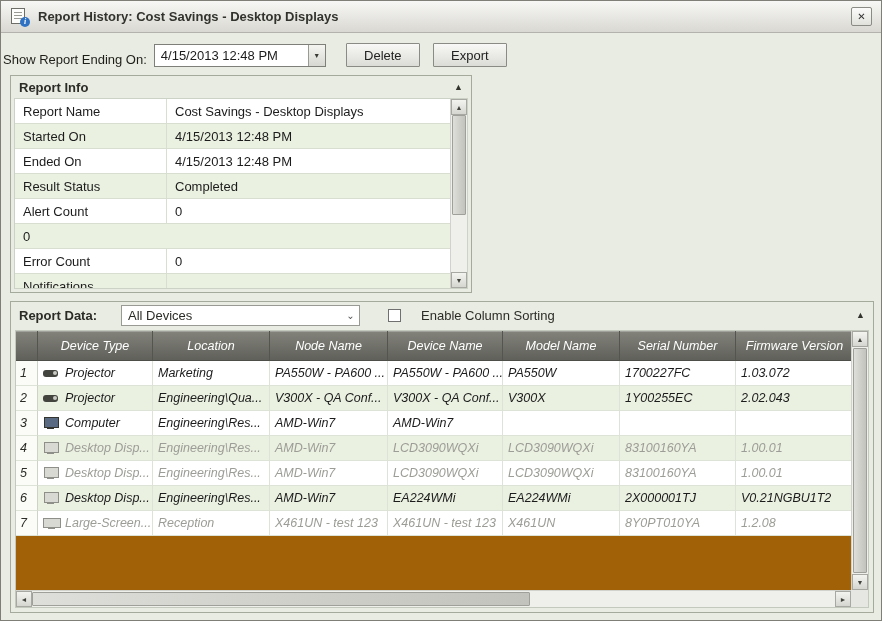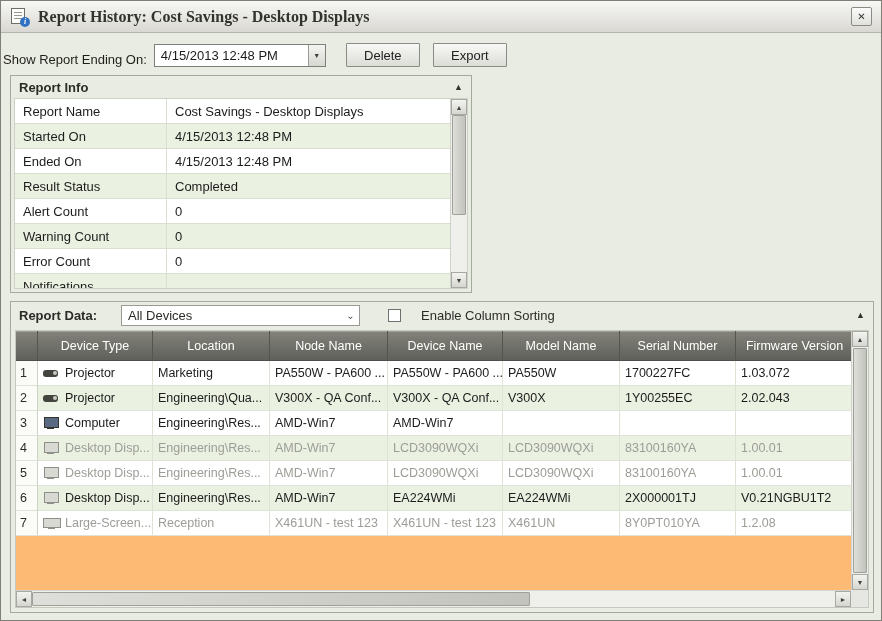--- a/index.html
+++ b/index.html
@@ -13,21 +13,21 @@
               background:linear-gradient(#f7f7f5,#d9d8d2); border-bottom:1px solid #b3b2ac;
               display:flex; align-items:center; padding:0 9px; gap:8px; }
   .titlebar-icon { position:relative; width:20px; height:18px; flex:none; }
   .tb-page { position:absolute; left:1px; top:0; width:14px; height:16px;
              background:#fdfdfc; border:1px solid #6e6e68; }
   .tb-page::before { content:""; position:absolute; left:2px; top:3px; width:8px; height:1.5px;
                      background:#9a9a94; box-shadow:0 3px 0 #9a9a94, 0 6px 0 #9a9a94; }
   .tb-info { position:absolute; right:0; bottom:-1px; width:10px; height:10px; border-radius:50%;
              background:#2f72c4; color:#fff; font-size:8px; line-height:10px; text-align:center;
              font-weight:bold; font-style:italic; font-family:"Liberation Serif", serif; }
-  .title-text { font-weight:bold; font-size:16px; color:#33332e;font-family:Liberation Serif, serif; }
+  .title-text { font-weight:bold; font-size:13px; color:#33332e; }
   .close-btn { margin-left:auto; width:21px; height:19px; padding:0;
                background:linear-gradient(#fbfbfa,#e1e1dc); border:1px solid #8b8b85; border-radius:2px;
                display:flex; align-items:center; justify-content:center;
                font-size:10px; color:#333; font-family:inherit; }
 
   
   .toolbar { position:absolute; top:42px; left:2px; height:24px; display:flex; align-items:flex-end; }
   .toolbar label { margin-right:7px; color:#1f1f1a; }
   .combo { display:flex; align-items:center; background:#fff; border:1px solid #7f7f79; height:23px; }
   .date-combo { width:172px; }
@@ -71,21 +71,21 @@
 
   
   .panel-data { top:300px; left:9px; width:864px; height:312px; }
   .data-header { height:26px; }
   .devices-combo { width:239px; height:21px; border:1px solid #9a9a94; font-weight:normal; }
   .checkbox { width:13px; height:13px; background:#fff; border:1px solid #707070; flex:none; margin-left:4px; }
   .checkbox-label { font-weight:normal; margin-left:-4px; }
 
   .grid-wrap { position:absolute; top:28px; left:4px; right:4px; bottom:4px;
                background:#fff; border:1px solid #c3c9bd; }
-  .grid-area { position:absolute; top:0; left:0; right:17px; bottom:17px; overflow:hidden; background:#fdba74; }
+  .grid-area { position:absolute; top:0; left:0; right:17px; bottom:17px; overflow:hidden; background:#a16207;font-style:italic; }
 
   .grid-header { display:flex; height:30px; background:linear-gradient(#83837c,#5f5f59);
                  color:#fff; font-size:12.5px; }
   .gh { display:flex; align-items:center; justify-content:center;
         border-right:1px solid #55554f; border-bottom:1px solid #4e4e48;
         white-space:nowrap; overflow:hidden; box-shadow:inset 0 1px 0 rgba(255,255,255,.25); }
   .gutter { width:22px; flex:none; }
   .c0 { width:115px; flex:none; } .c1 { width:117px; flex:none; } .c2 { width:118px; flex:none; }
   .c3 { width:115px; flex:none;text-align:center; } .c4 { width:117px; flex:none; } .c5 { width:116px; flex:none; }
   .c6 { flex:1; min-width:118px; }
@@ -179,21 +179,20 @@
         </div>
         <div class="info-row alt">
           <div class="info-label">Result Status</div>
           <div class="info-value">Completed</div>
         </div>
         <div class="info-row">
           <div class="info-label">Alert Count</div>
           <div class="info-value">0</div>
         </div>
         <div class="info-row alt">
-          <div class="info-label">Warning Count</div>
           <div class="info-value">0</div>
         </div>
         <div class="info-row">
           <div class="info-label">Error Count</div>
           <div class="info-value">0</div>
         </div>
         <div class="info-row alt">
           <div class="info-label">Notifications</div>
           <div class="info-value"></div>
         </div>

